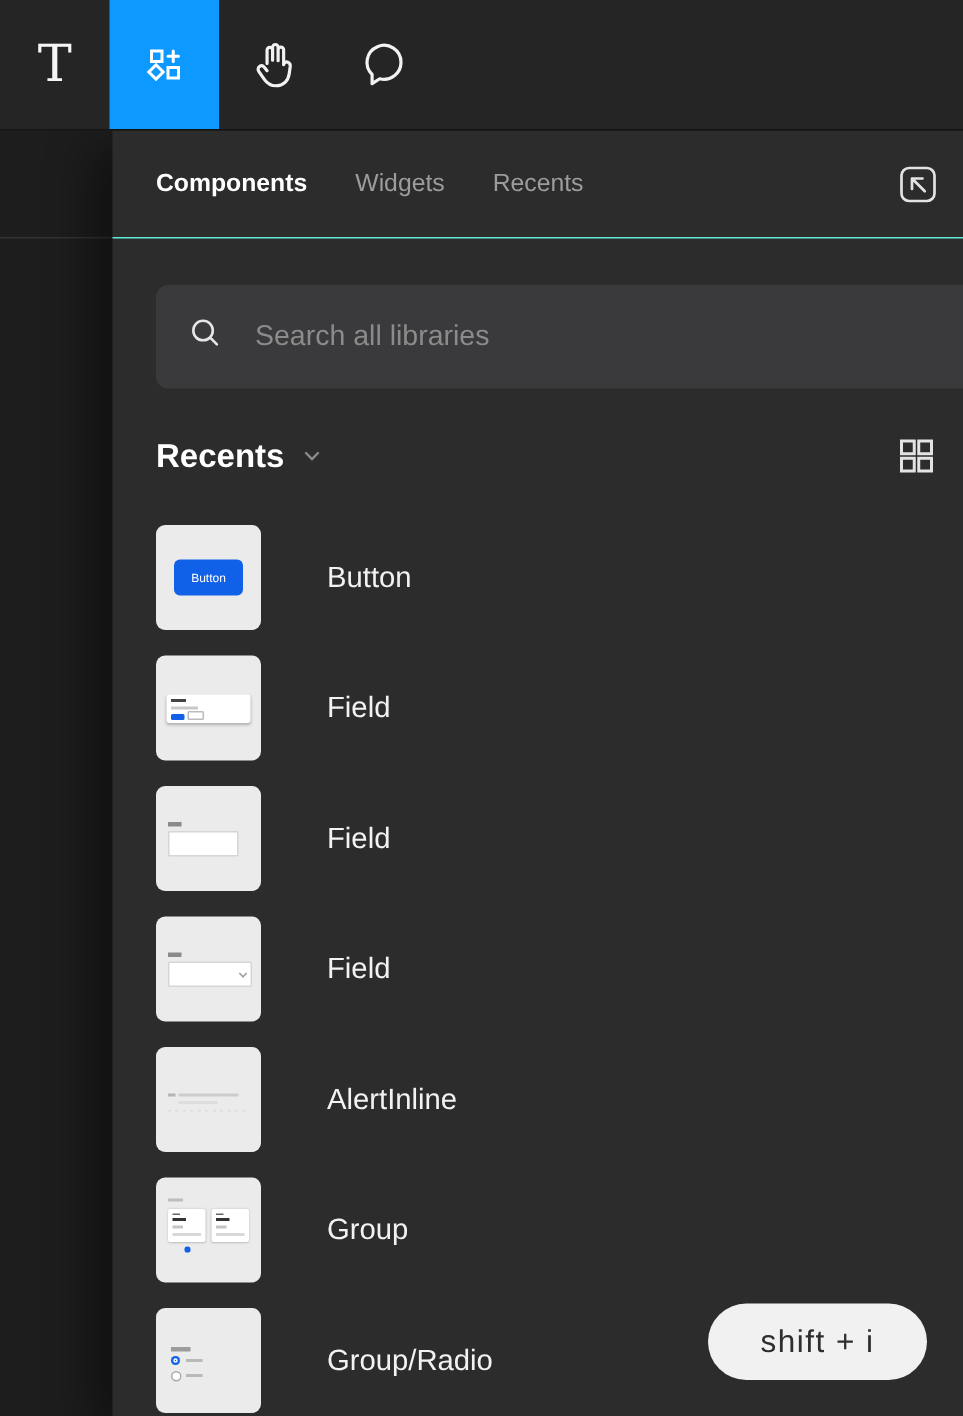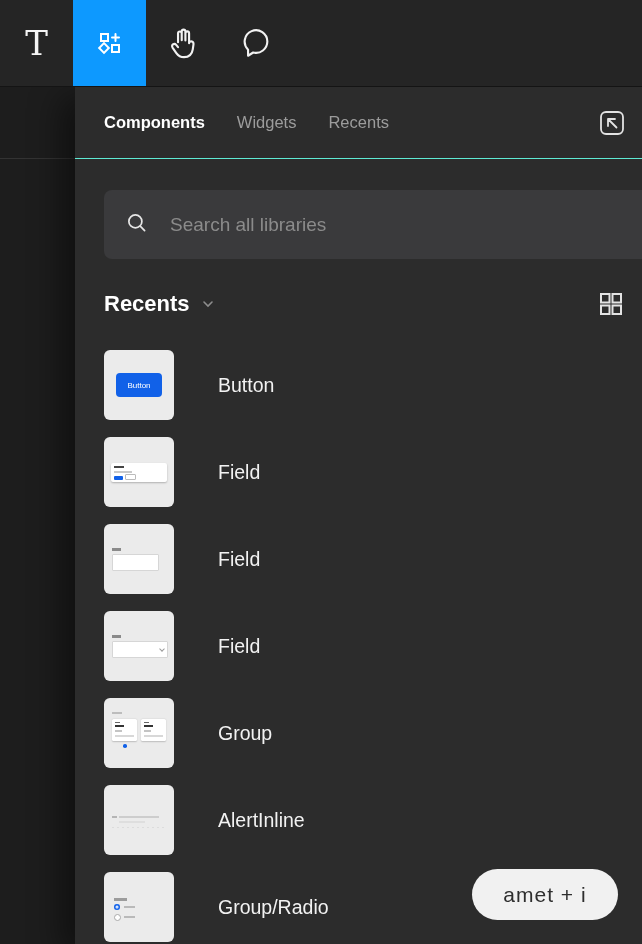--- a/index.html
+++ b/index.html
@@ -215,53 +215,53 @@
       <div class="item">
         <div class="thumb thumb--select">
           <div class="mini-field-label"></div>
           <div class="mini-field-box wide">
             <div class="mini-select-mark"></div>
           </div>
         </div>
         <span class="item-label">Field</span>
       </div>
       <div class="item">
+        <div class="thumb thumb--alert">
+          <div class="mini-alert-l1"></div>
+          <div class="mini-alert-l2"></div>
+          <div class="mini-alert-l3"></div>
+          <div class="mini-alert-dots"></div>
+        </div>
+        <span class="item-label">AlertInline</span>
+      </div>
+      <div class="item">
         <div class="thumb thumb--group">
           <div class="mini-group-label"></div>
           <div class="mini-card c1">
             <div class="t"></div>
             <div class="t2"></div>
             <div class="t3"></div>
             <div class="t4"></div>
           </div>
           <div class="mini-card c2">
             <div class="t"></div>
             <div class="t2"></div>
             <div class="t3"></div>
             <div class="t4"></div>
           </div>
           <div class="mini-dot"></div>
         </div>
         <span class="item-label">Group</span>
       </div>
       <div class="item">
-        <div class="thumb thumb--alert">
-          <div class="mini-alert-l1"></div>
-          <div class="mini-alert-l2"></div>
-          <div class="mini-alert-l3"></div>
-          <div class="mini-alert-dots"></div>
-        </div>
-        <span class="item-label">AlertInline</span>
-      </div>
-      <div class="item">
         <div class="thumb thumb--radio">
           <div class="mini-radio-label"></div>
           <div class="mini-radio-r1"></div>
           <div class="mini-radio-t1"></div>
           <div class="mini-radio-r2"></div>
           <div class="mini-radio-t2"></div>
         </div>
         <span class="item-label">Group/Radio</span>
       </div>
     </div>
 
-  <div class="shortcut">amet + i</div>
+  <div class="shortcut">shift + i</div>
 </div>
 
 </body></html>

